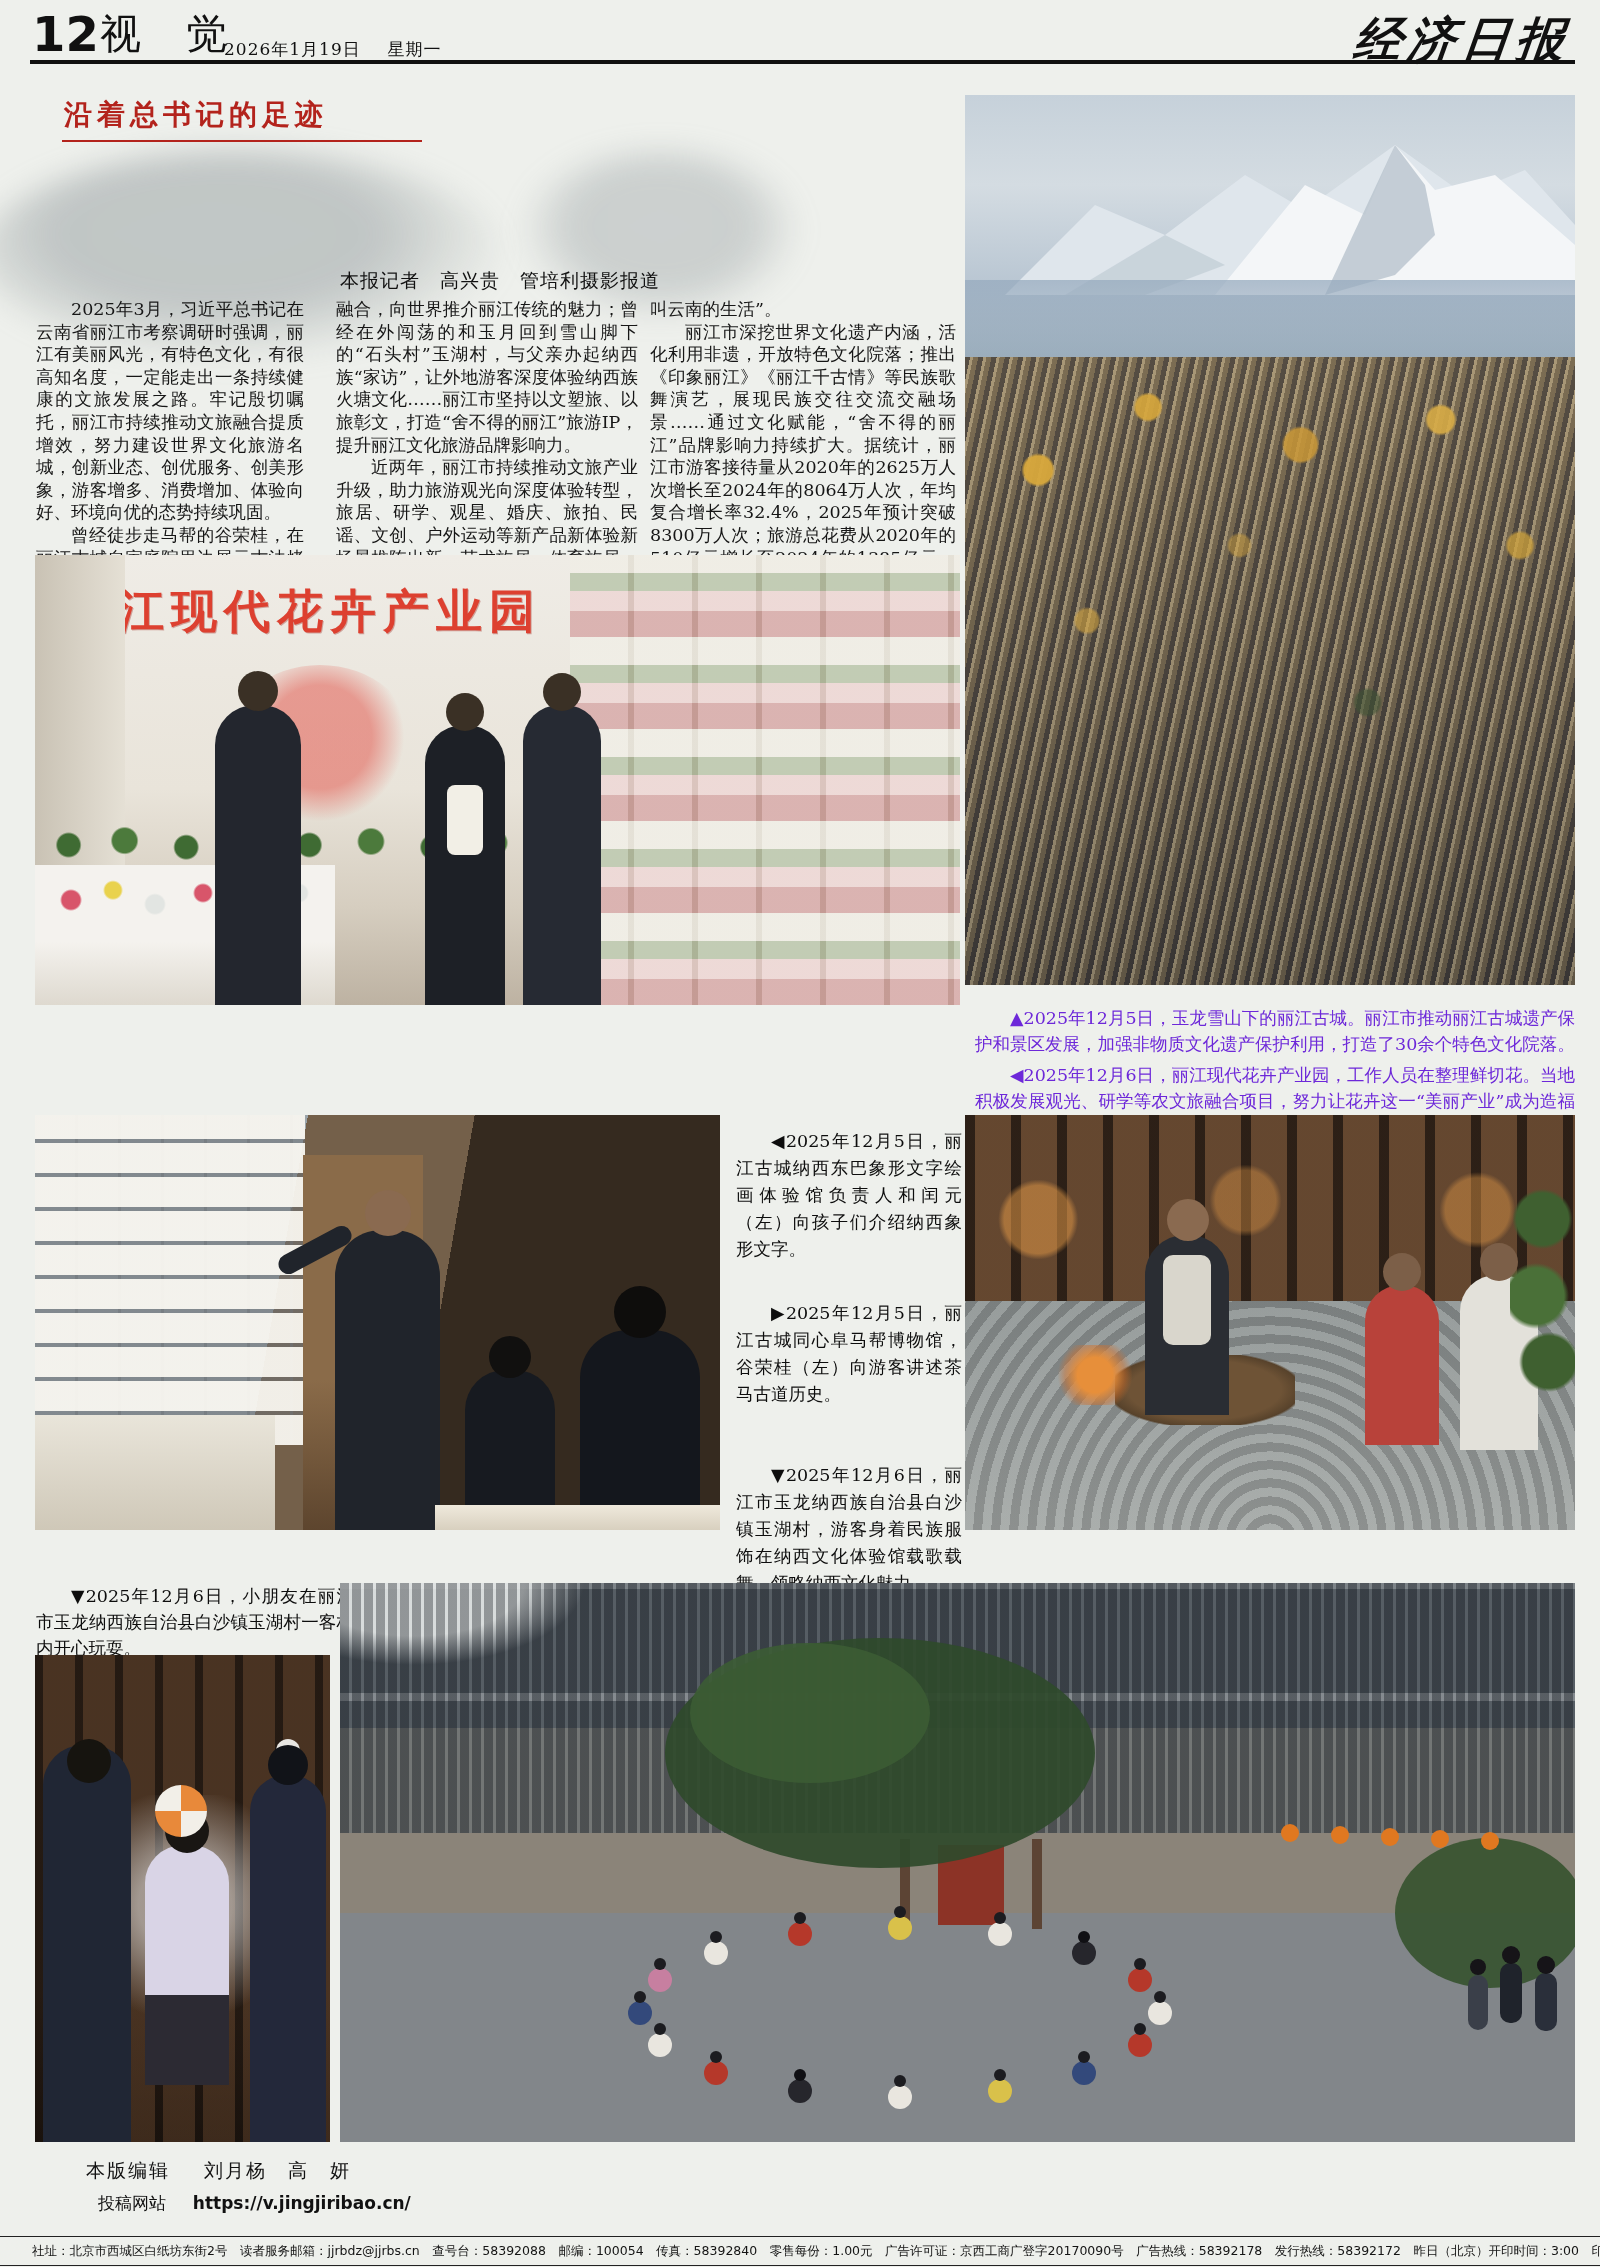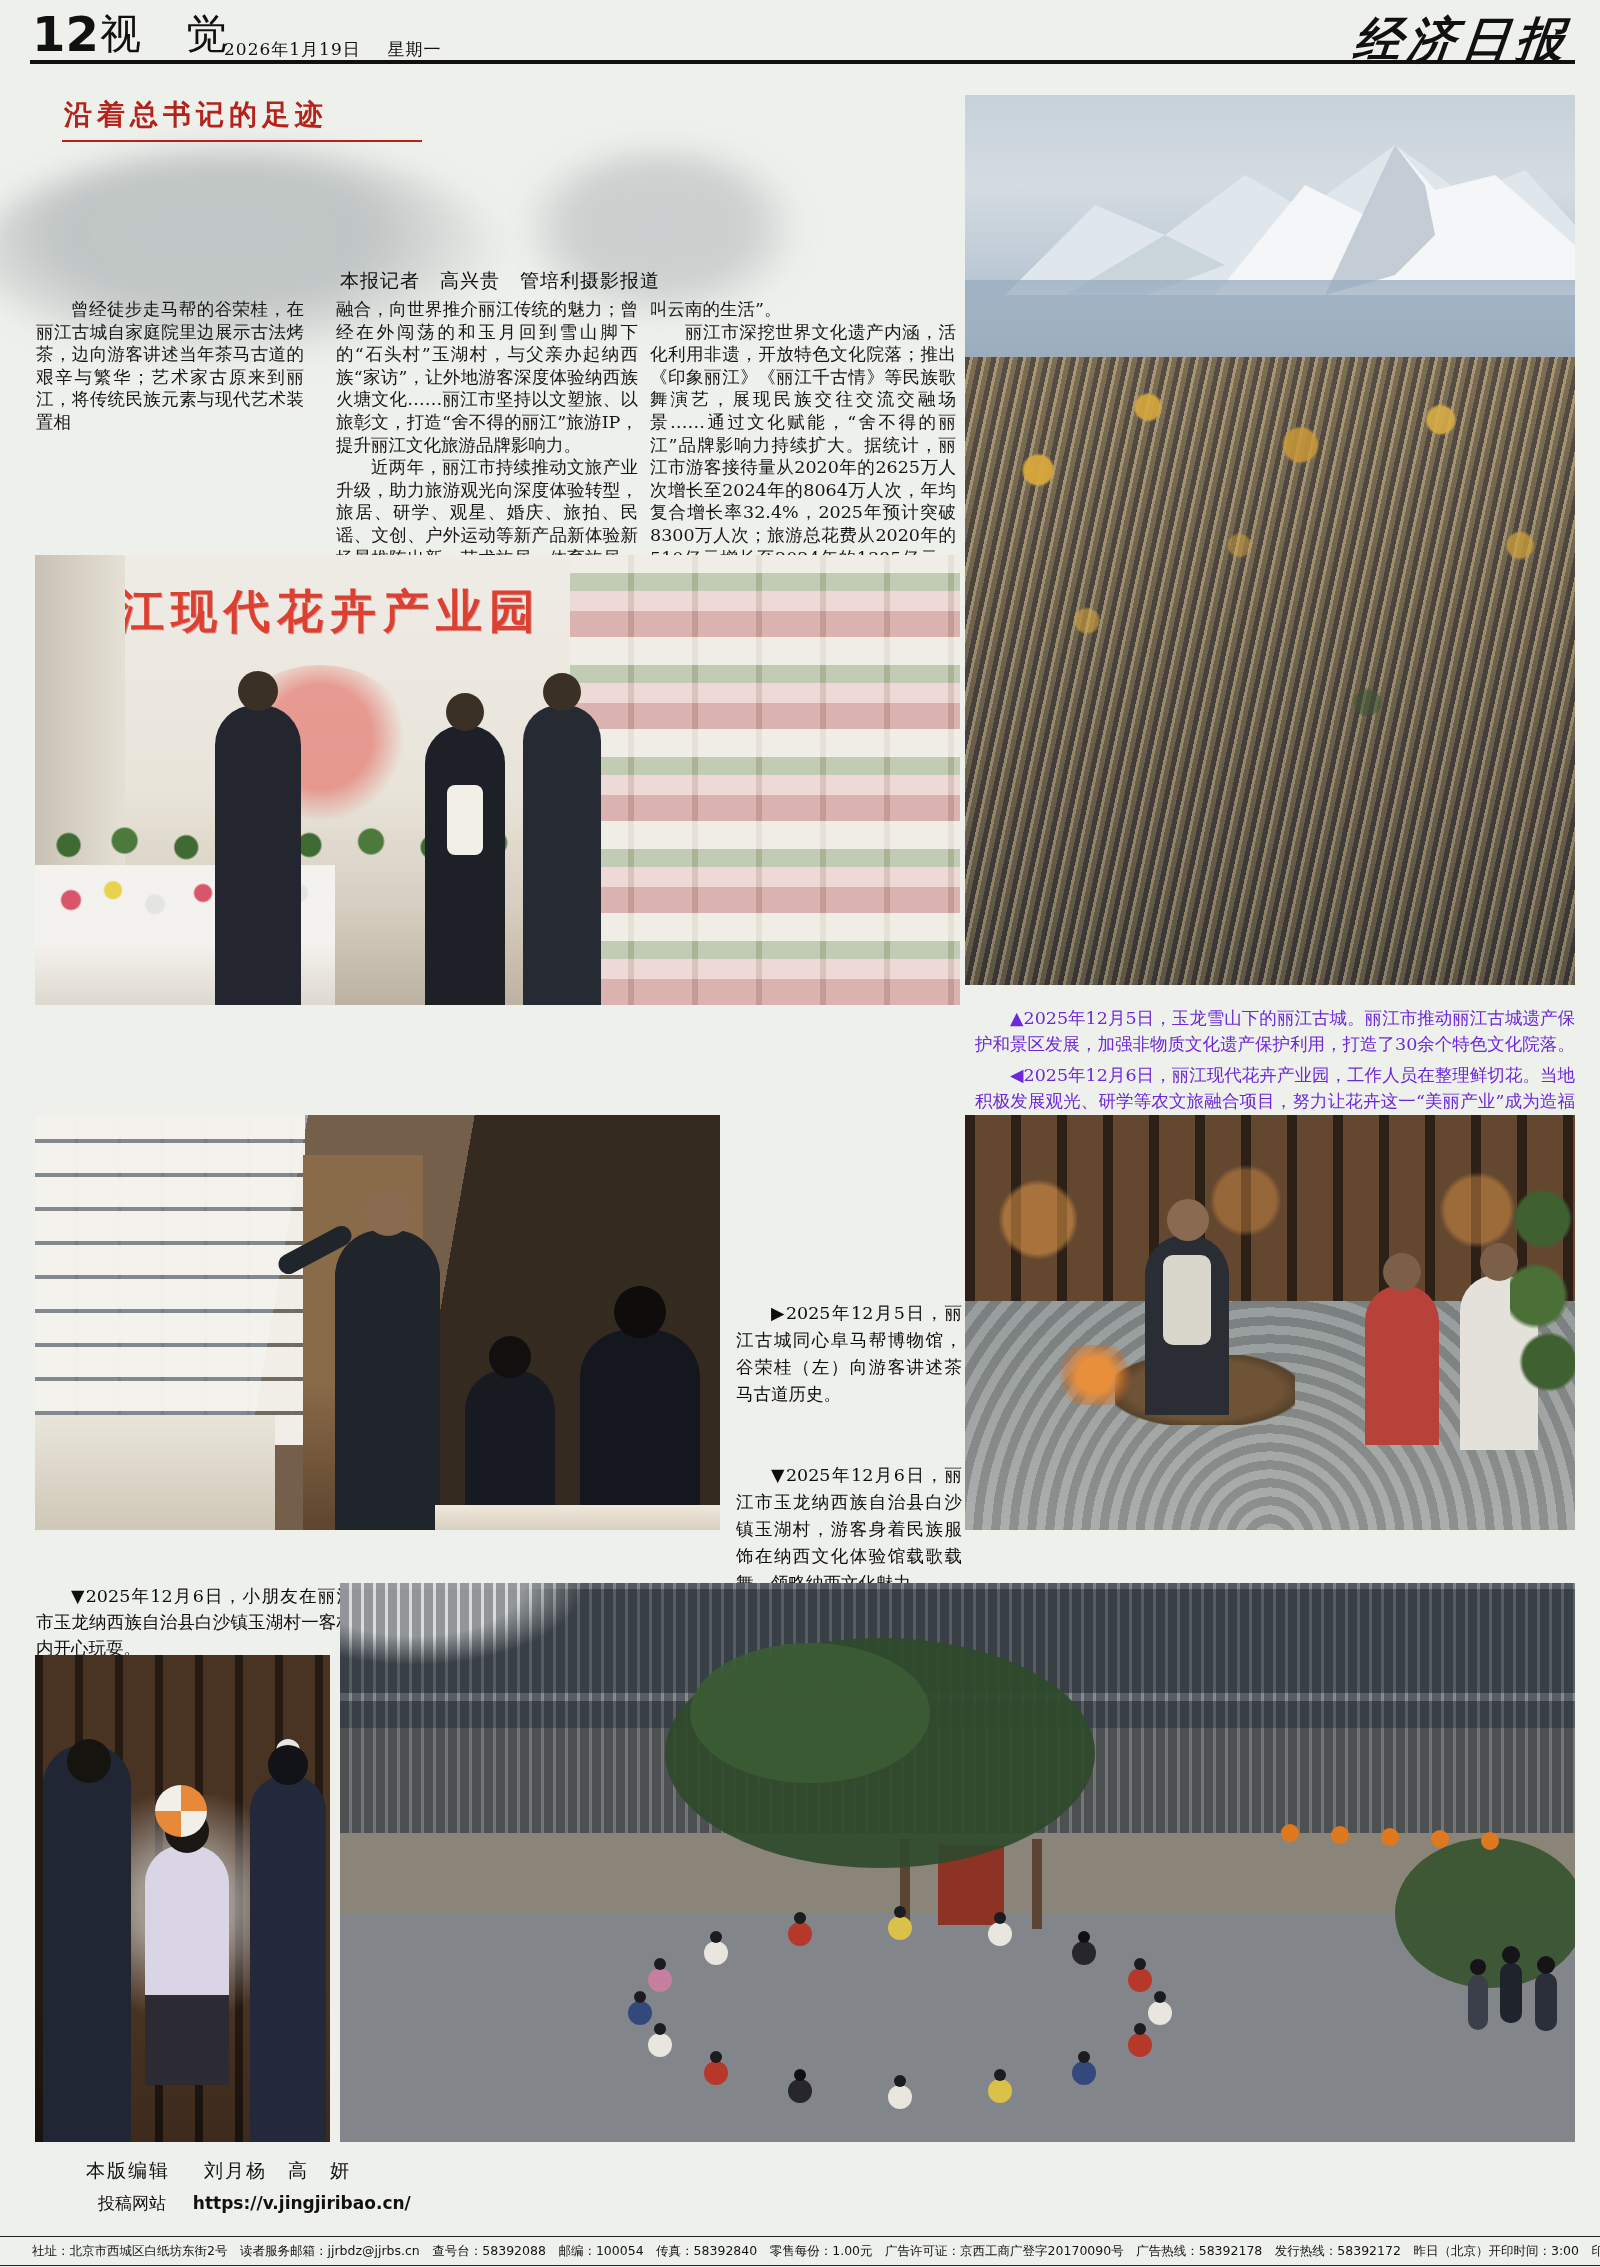--- a/index.html
+++ b/index.html
@@ -52,20 +52,21 @@
   <div class="abs masthead" style="right:30px;top:8px;">经济日报</div>
   <div class="abs toprule" style="left:30px;top:60px;width:1545px;"></div>
 
   <div class="abs inkwash" style="left:-20px;top:150px;width:520px;height:210px;background:radial-gradient(ellipse at 45% 40%,rgba(120,130,135,.38) 0 40%,rgba(140,150,150,.18) 60%,transparent 75%);"></div>
   <div class="abs inkwash" style="left:520px;top:150px;width:280px;height:170px;background:radial-gradient(ellipse at 50% 45%,rgba(125,135,140,.30) 0 45%,transparent 72%);"></div>
   <div class="abs kicker" style="left:64px;top:96px;">沿着总书记的足迹</div>
   <div class="abs kicker-rule" style="left:62px;top:140px;width:360px;"></div>
   <div class="abs byline serif" style="left:340px;top:268px;">本报记者　高兴贵　管培利摄影报道</div>
 
   <div class="abs bodycol" style="left:36px;top:298px;width:268px;">
+    <p class="ind">2025年3月，习近平总书记在云南省丽江市考察调研时强调，丽江有美丽风光，有特色文化，有很高知名度，一定能走出一条持续健康的文旅发展之路。牢记殷切嘱托，丽江市持续推动文旅融合提质增效，努力建设世界文化旅游名城，创新业态、创优服务、创美形象，游客增多、消费增加、体验向好、环境向优的态势持续巩固。</p>
     <p class="ind">曾经徒步走马帮的谷荣桂，在丽江古城自家庭院里边展示古法烤茶，边向游客讲述当年茶马古道的艰辛与繁华；艺术家古原来到丽江，将传统民族元素与现代艺术装置相</p>
   </div>
   <div class="abs bodycol" style="left:336px;top:298px;width:302px;">
     <p>融合，向世界推介丽江传统的魅力；曾经在外闯荡的和玉月回到雪山脚下的“石头村”玉湖村，与父亲办起纳西族“家访”，让外地游客深度体验纳西族火塘文化……丽江市坚持以文塑旅、以旅彰文，打造“舍不得的丽江”旅游IP，提升丽江文化旅游品牌影响力。</p>
     <p class="ind">近两年，丽江市持续推动文旅产业升级，助力旅游观光向深度体验转型，旅居、研学、观星、婚庆、旅拍、民谣、文创、户外运动等新产品新体验新场景推陈出新，艺术旅居、体育旅居、度假旅居等旅居业态快速发展，更多游客选择到丽江深度感受“有一种</p>
   </div>
   <div class="abs bodycol" style="left:650px;top:298px;width:306px;">
     <p>叫云南的生活”。</p>
     <p class="ind">丽江市深挖世界文化遗产内涵，活化利用非遗，开放特色文化院落；推出《印象丽江》《丽江千古情》等民族歌舞演艺，展现民族交往交流交融场景……通过文化赋能，“舍不得的丽江”品牌影响力持续扩大。据统计，丽江市游客接待量从2020年的2625万人次增长至2024年的8064万人次，年均复合增长率32.4%，2025年预计突破8300万人次；旅游总花费从2020年的510亿元增长至2024年的1385亿元，年均复合增长率28.5%。</p>
   </div>
@@ -144,20 +145,21 @@
     </div>
     <div class="sil" style="left:430px;top:255px;width:90px;height:160px;background:#171a20;border-radius:40px 40px 0 0;">
       <div class="head" style="left:24px;top:-34px;width:42px;height:42px;background:#11100f;"></div>
     </div>
     <div class="sil" style="left:545px;top:215px;width:120px;height:200px;background:#14171d;border-radius:48px 48px 0 0;">
       <div class="head" style="left:34px;top:-44px;width:52px;height:52px;background:#0e0d0c;"></div>
     </div>
     <div class="abs" style="left:400px;top:390px;width:285px;height:25px;background:linear-gradient(180deg,#efe9dc,#d8d0bf);"></div>
   </div>
 
+  <div class="abs capcol" style="left:736px;top:1128px;width:226px;">◀2025年12月5日，丽江古城纳西东巴象形文字绘画体验馆负责人和闰元（左）向孩子们介绍纳西象形文字。</div>
   <div class="abs capcol" style="left:736px;top:1300px;width:226px;">▶2025年12月5日，丽江古城同心阜马帮博物馆，谷荣桂（左）向游客讲述茶马古道历史。</div>
   <div class="abs capcol" style="left:736px;top:1462px;width:226px;">▼2025年12月6日，丽江市玉龙纳西族自治县白沙镇玉湖村，游客身着民族服饰在纳西文化体验馆载歌载舞，领略纳西文化魅力。</div>
 
   <div class="abs photo" style="left:965px;top:1115px;width:610px;height:415px;background:linear-gradient(180deg,#4a3526 0 45%,#9aa0a0 45% 100%);">
     <div class="abs" style="left:0;top:0;width:100%;height:190px;background:
       radial-gradient(circle at 12% 55%, rgba(222,150,70,.55) 0 34px, transparent 40px),
       radial-gradient(circle at 46% 45%, rgba(222,150,70,.4) 0 30px, transparent 36px),
       radial-gradient(circle at 84% 50%, rgba(222,150,70,.45) 0 32px, transparent 38px),
       repeating-linear-gradient(90deg, rgba(20,14,10,.55) 0 10px, rgba(150,105,65,.35) 10px 46px);"></div>
     <div class="abs" style="left:0;top:186px;width:100%;height:229px;background:

